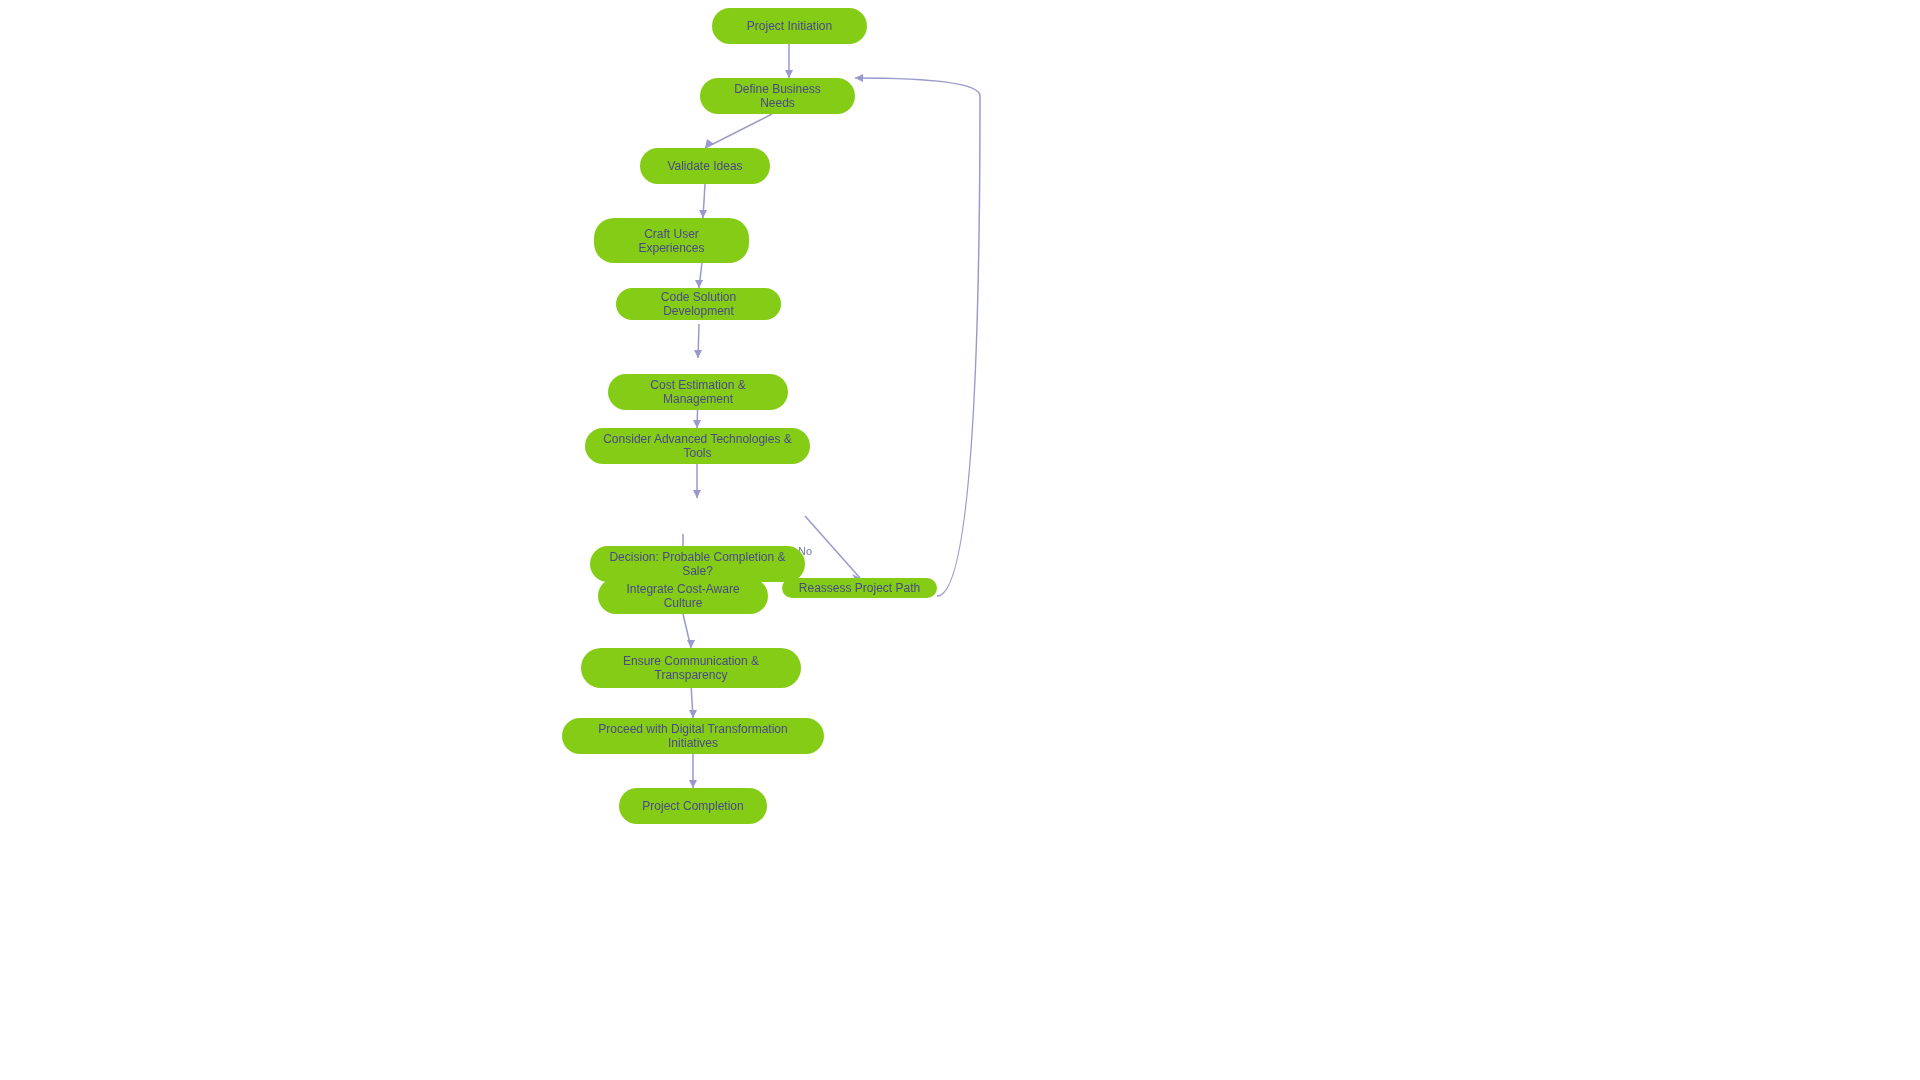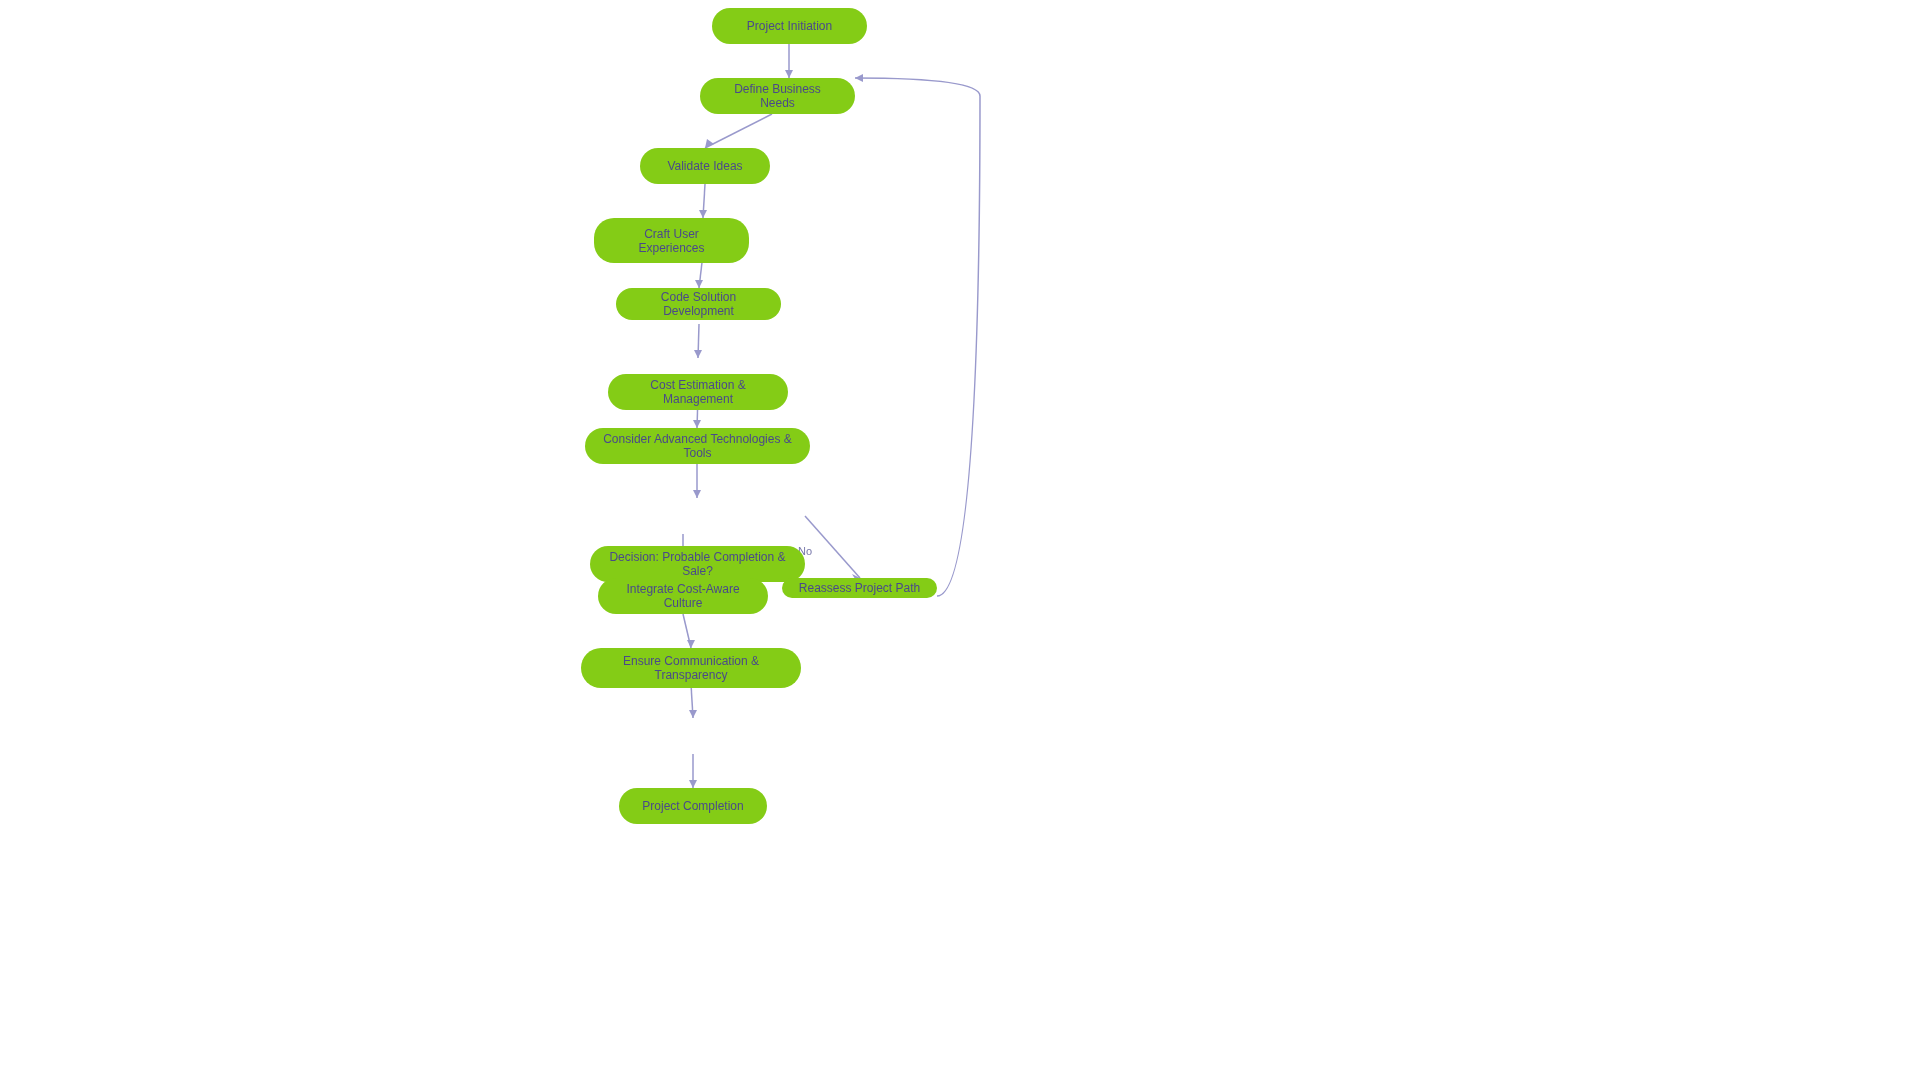--- a/index.html
+++ b/index.html
@@ -125,17 +125,20 @@
   </div>
 
   <div class="node" style="left:782px; top:578px; width:155px; height:20px;justify-content:center;">
     <span>Reassess Project Path</span>
   </div>
 
   <div class="node" style="left:581px; top:648px; width:220px; height:40px;">
     <span>Ensure Communication &amp; Transparency</span>
   </div>
 
+  <div class="node" style="left:562px; top:718px; width:262px; height:36px;">
+    <span>Proceed with Digital Transformation Initiatives</span>
+  </div>
 
   <div class="node" style="left:619px; top:788px; width:148px; height:36px;">
     <span>Project Completion</span>
   </div>
 </div>
 
 </body></html>

